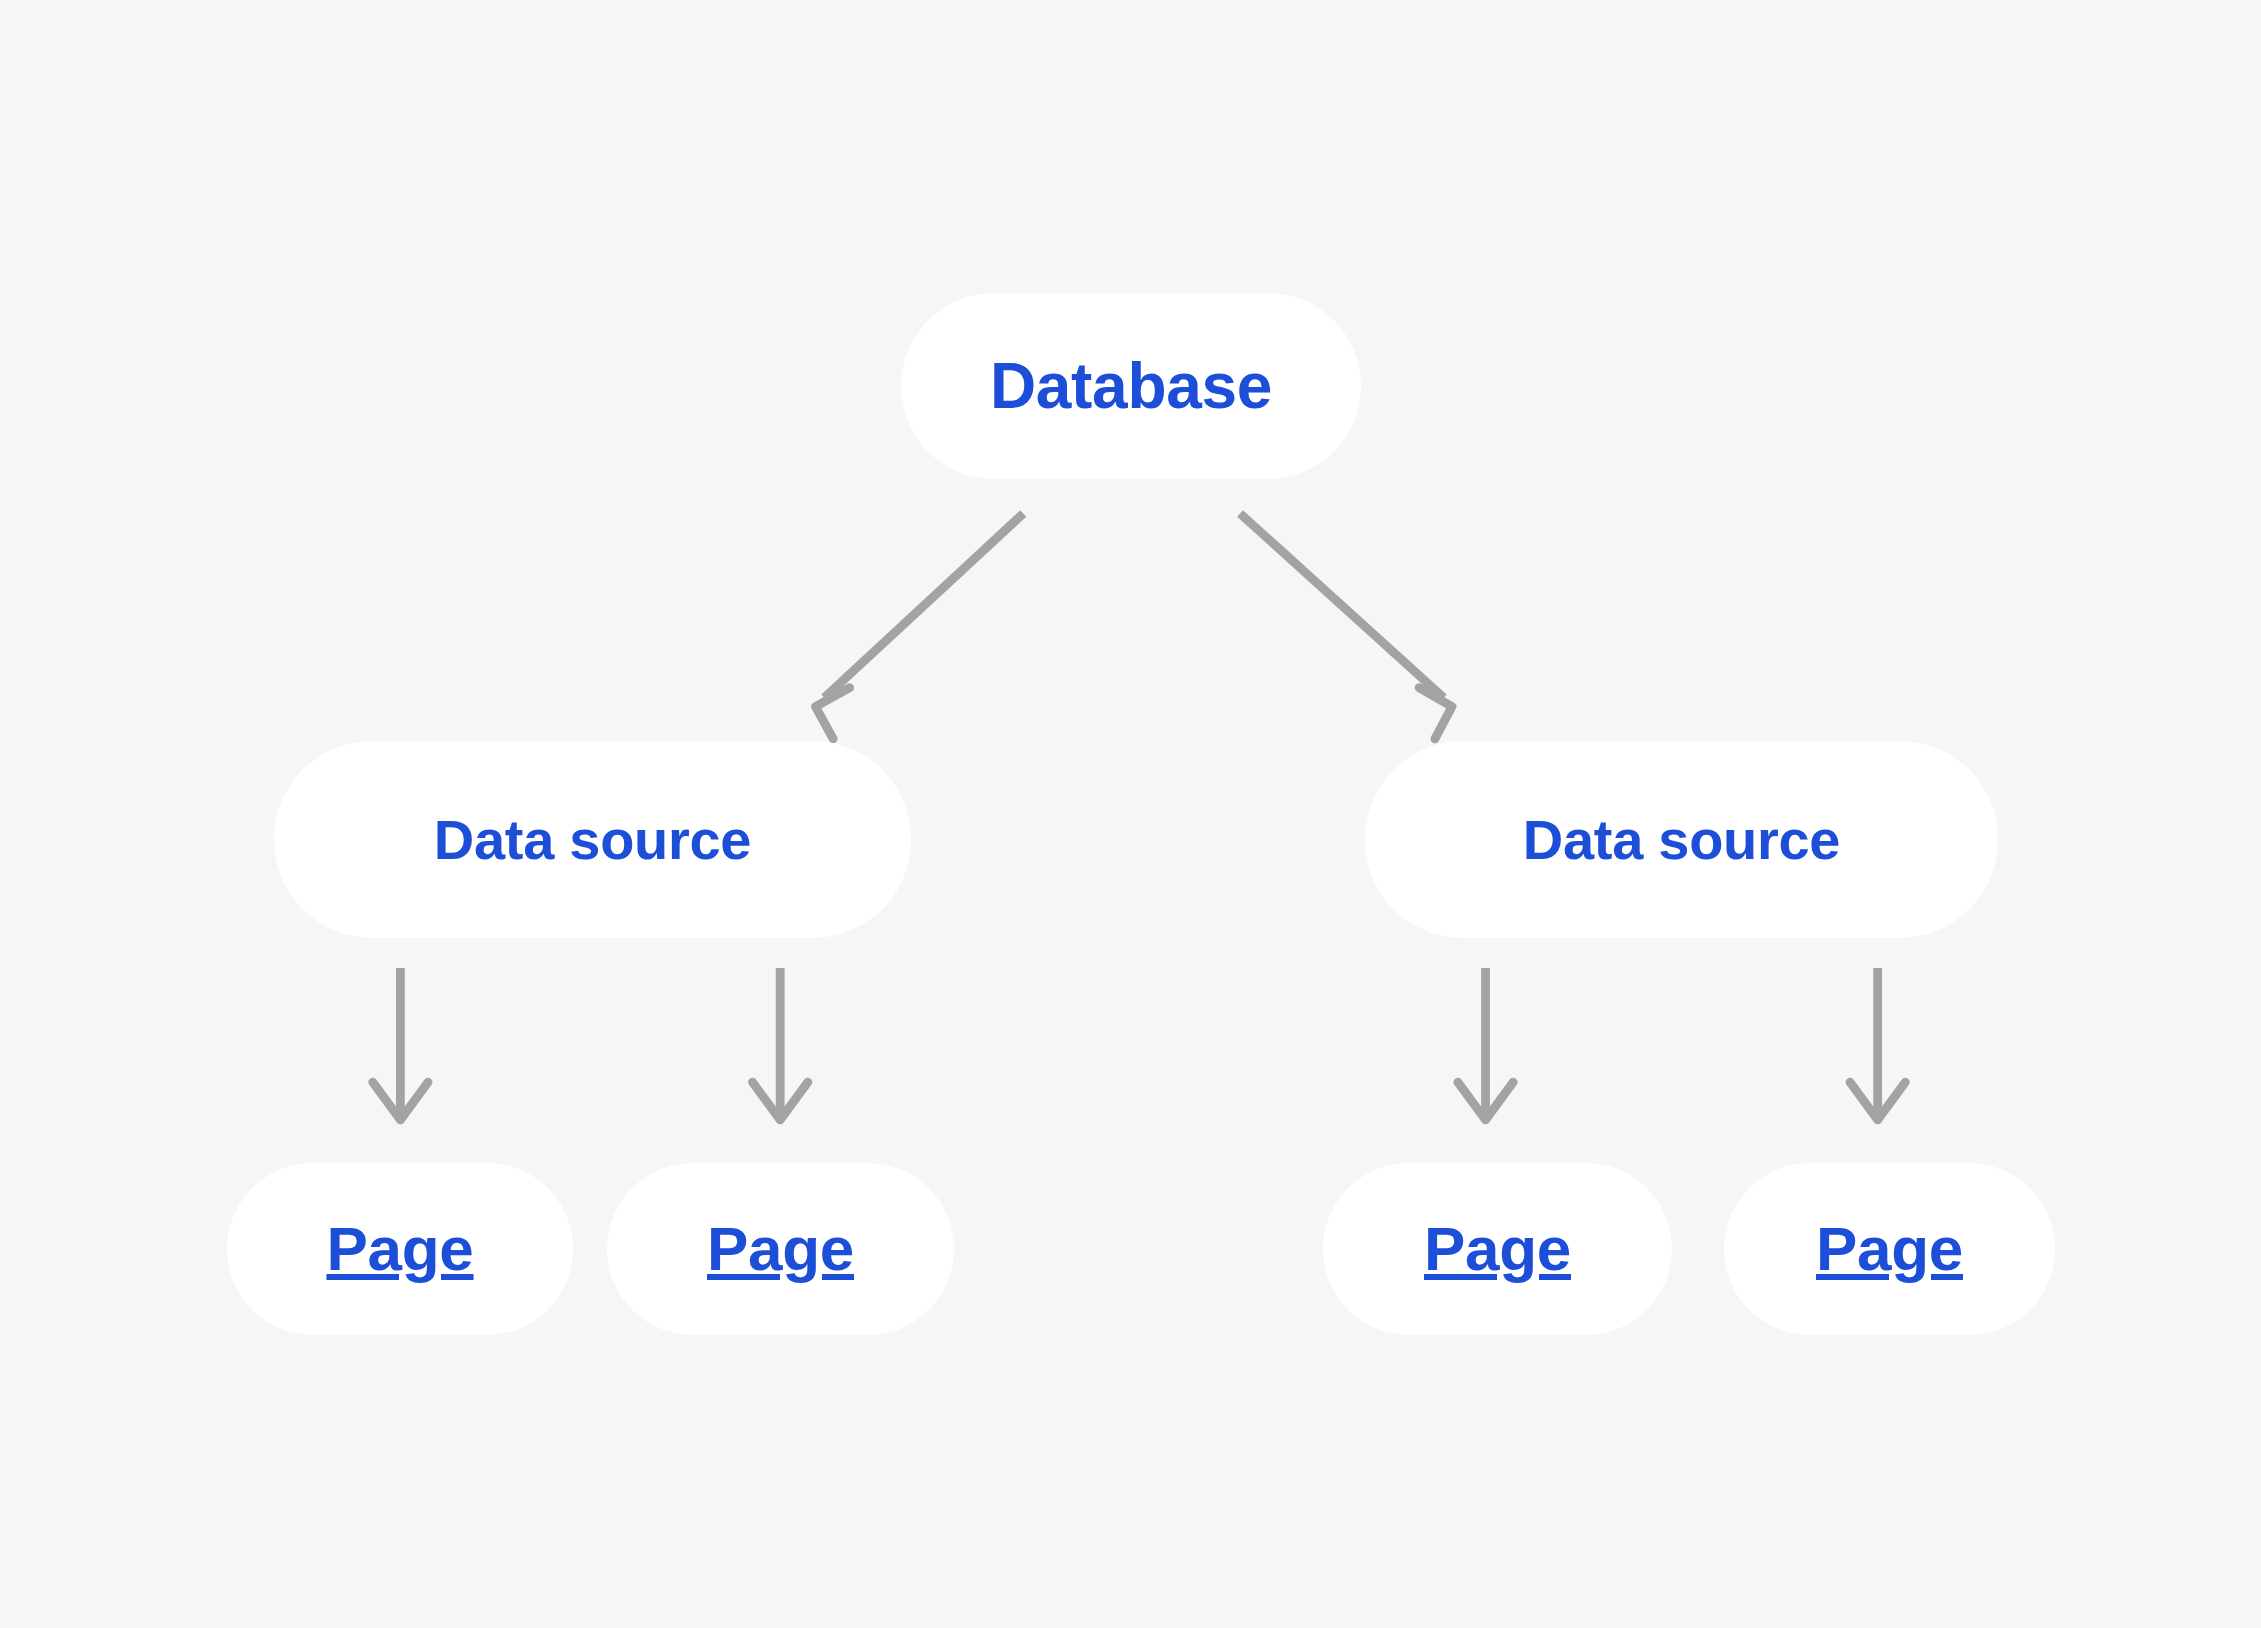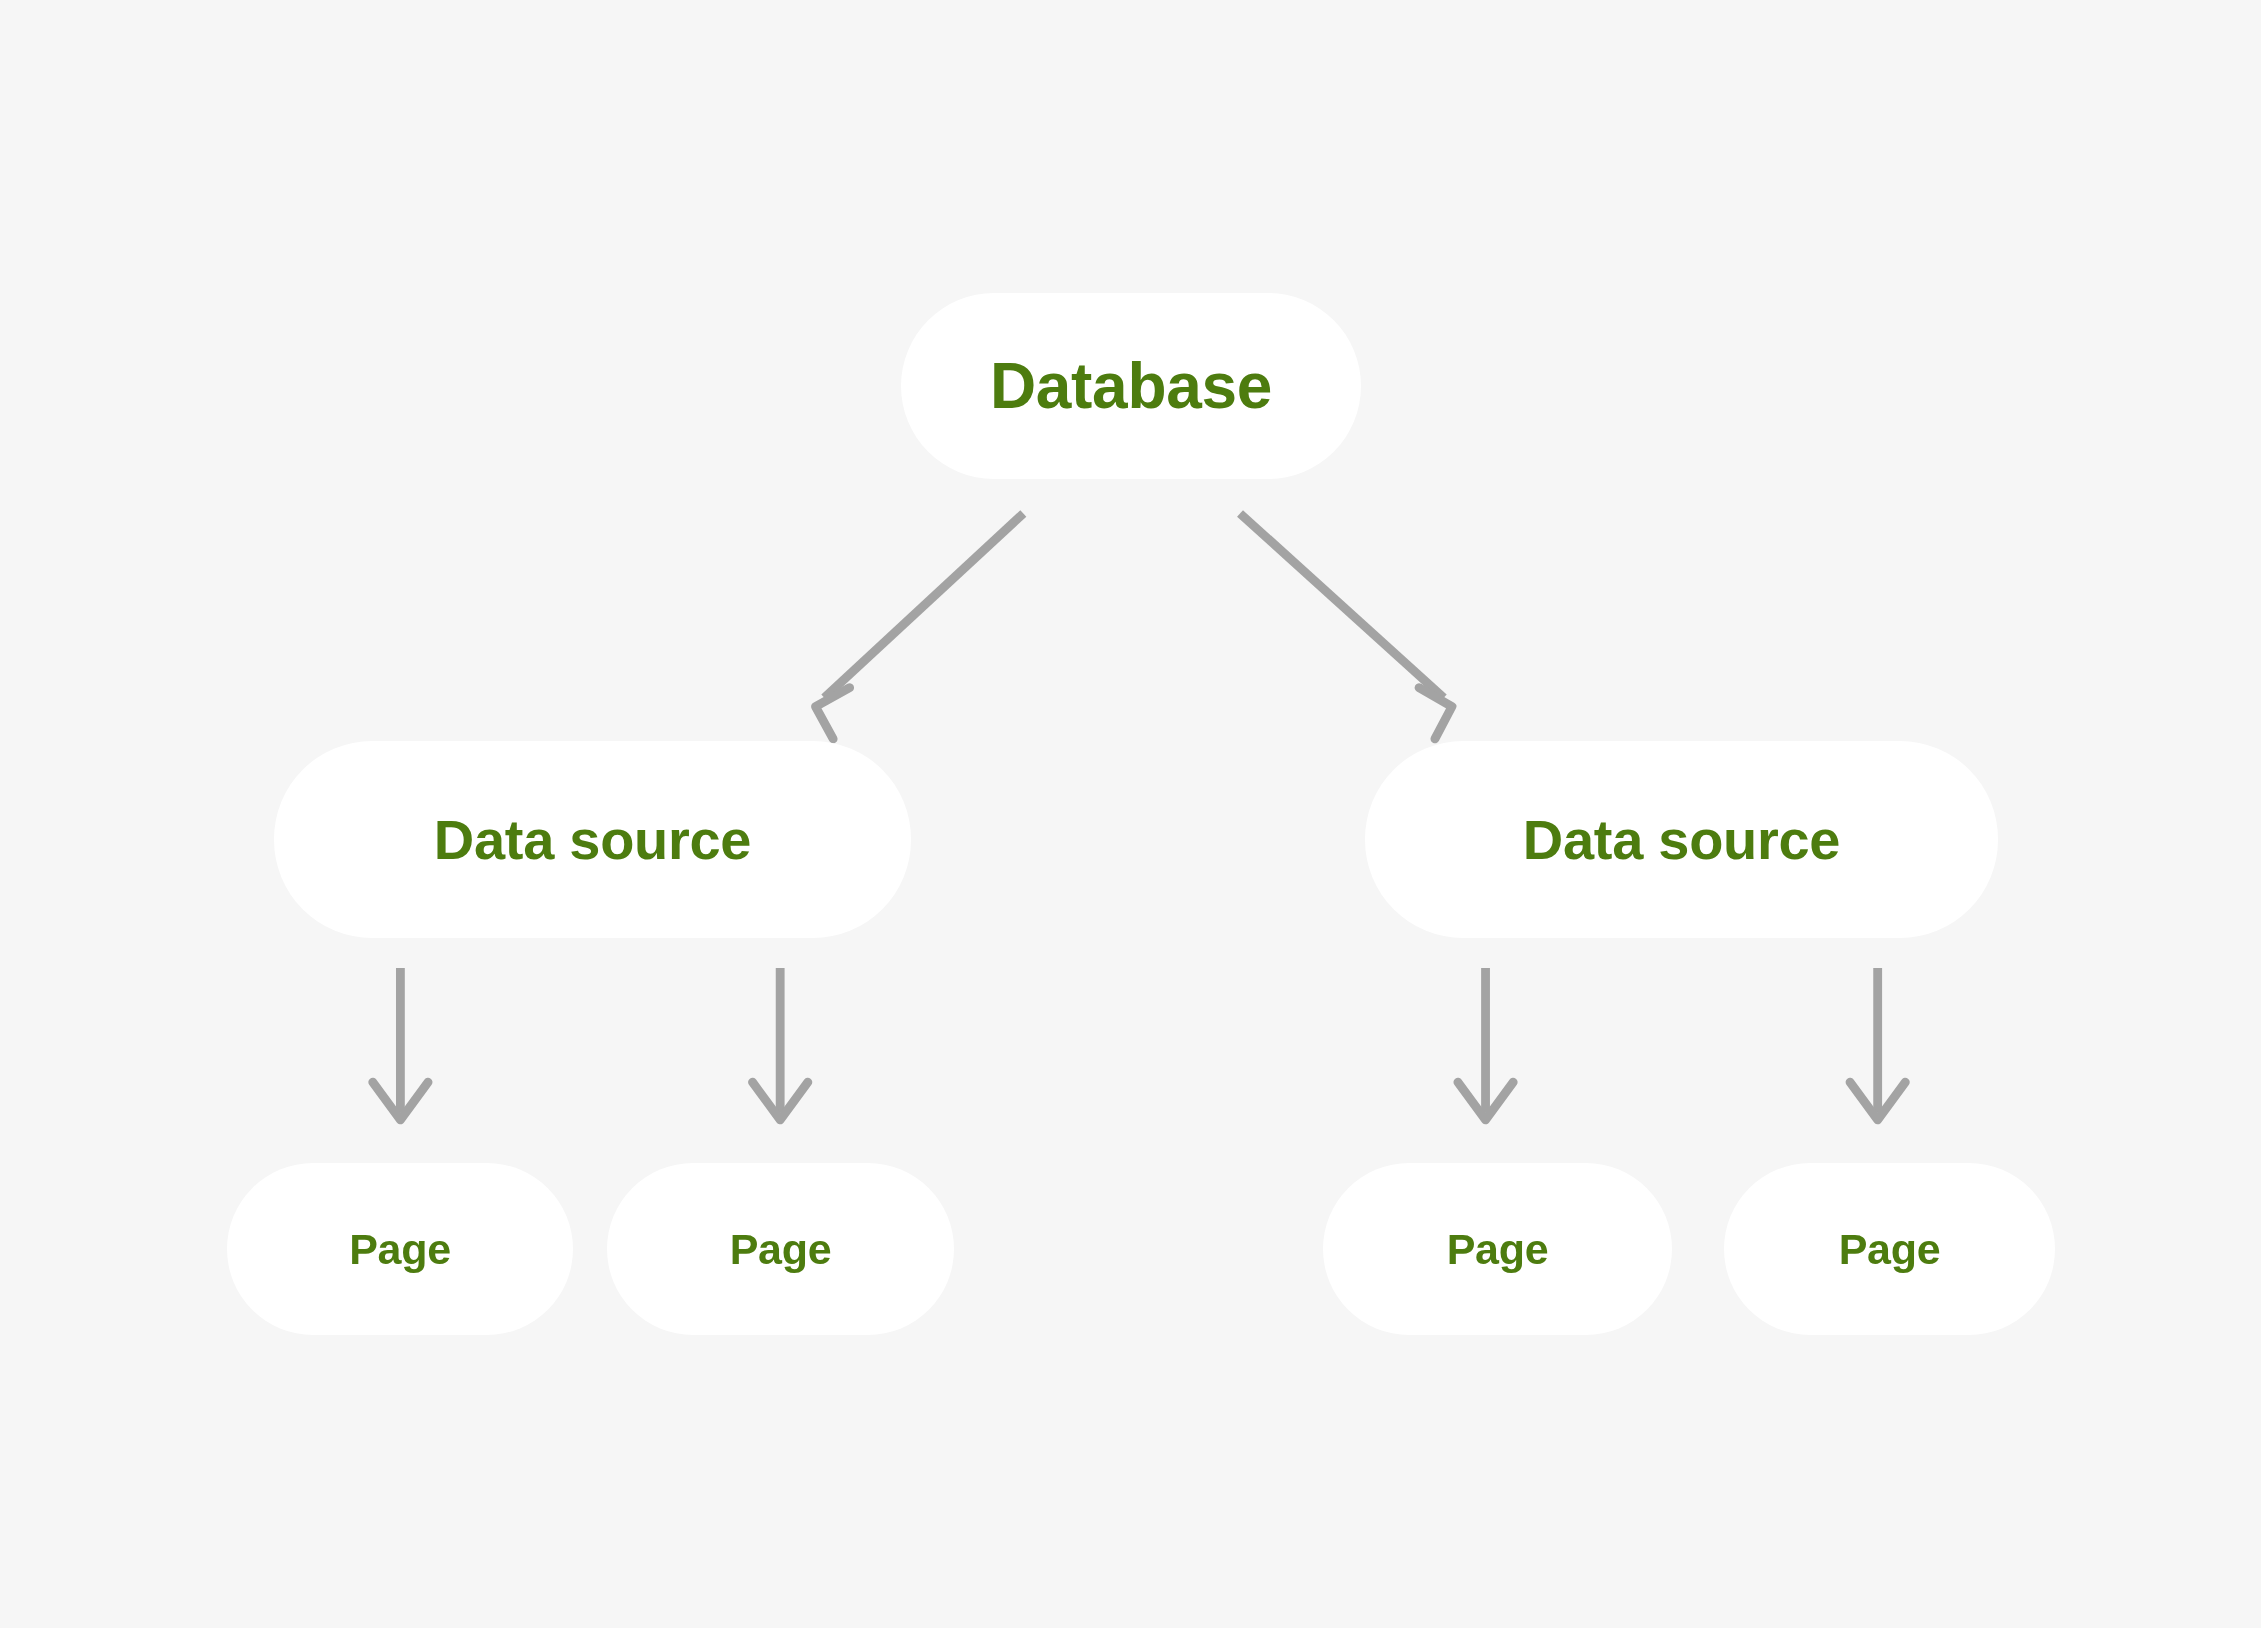--- a/index.html
+++ b/index.html
@@ -30,21 +30,21 @@
   .node {
     position: absolute;
     background: #ffffff;
     border-radius: 100px;
     display: flex;
     align-items: center;
     justify-content: center;
     box-sizing: border-box;
   }
   .node-label {
-    color: #4d7c0f;
+    color: #1d4ed8;
     font-weight: 700;
     letter-spacing: -0.3px;
     white-space: nowrap;
     line-height: 1;
   }
   .node-db {
     left: 901px;
     top: 293px;
     width: 460px;
     height: 186px;
@@ -66,21 +66,21 @@
     height: 197px;
     border-radius: 98px;
   }
   .node-ds .node-label { font-size: 56px; }
 
   .node-page {
     top: 1163px;
     height: 172px;
     border-radius: 86px;
   }
-  .node-page .node-label { font-size: 43px; }
+  .node-page .node-label { font-size: 62px; text-decoration: underline; }
 
   .node-page-1 { left: 227px;  width: 346px; }
   .node-page-2 { left: 607px; width: 347px; }
   .node-page-3 { left: 1323px; width: 349px; }
   .node-page-4 { left: 1724px; width: 331px; }
 </style>
 </head>
 <body>
 
 <div id="canvas">

